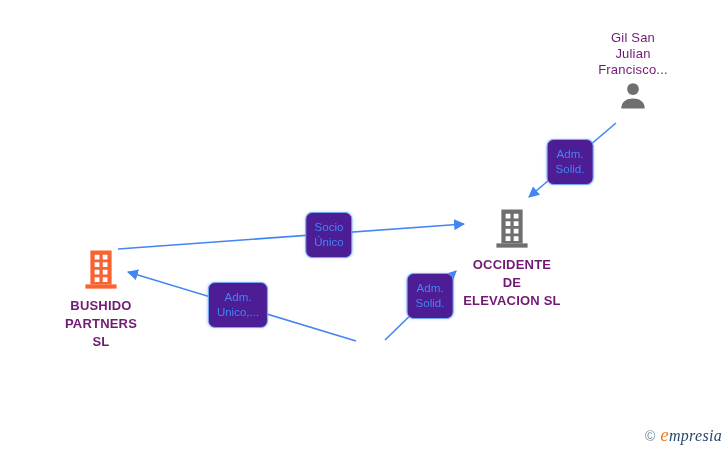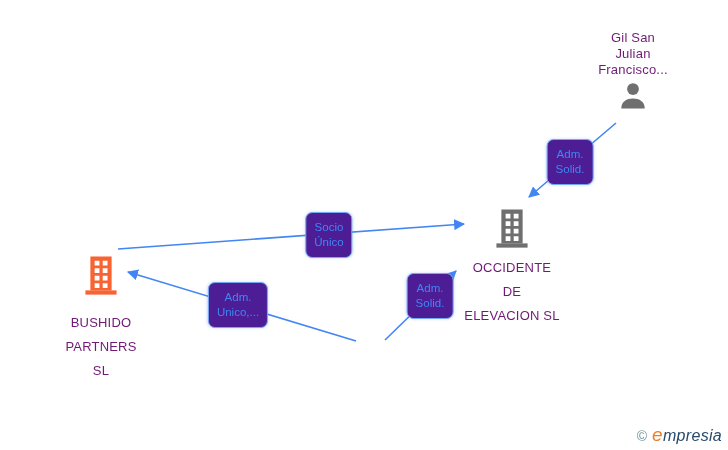--- a/index.html
+++ b/index.html
@@ -8,41 +8,41 @@
     font-family:"Liberation Sans", sans-serif;
   }
   svg.edges{position:absolute;left:0;top:0;width:728px;height:450px;}
   .edge-line{stroke:#4285f4;stroke-width:1.6;fill:none;}
 
   .node{position:absolute;width:130px;display:flex;flex-direction:column;align-items:center;cursor:pointer;}
   .node-label{
     color:#701a75;font-size:13px;line-height:16px;text-align:center;
     white-space:pre-line;letter-spacing:.2px;
   }
-  .node.company .node-label{line-height:24px;}
+  .node.company .node-label{line-height:18px;font-weight:bold;}
   .icon-wrap{display:block;}
   .node .icon-wrap{margin-top:3px;}
   .node .icon-below{margin-top:0;margin-bottom:4px;}
   .person-glyph{fill:#6f6f6f;}
   .building-glyph-gray{fill:#6f6f6f;}
   .building-glyph-orange{fill:#f96332;}
 
   .edge-label{
     position:absolute;transform:translate(-50%,-50%);
     background:#4c1d95;border:1.5px solid #79a8f2;border-radius:7px;
     color:#4285f4;font-size:11.5px;line-height:15px;text-align:center;
     padding:7px 8px;white-space:pre-line;
     box-shadow:0 0 3px rgba(66,133,244,.30);
   }
 
   .footer-logo{
     position:absolute;right:6px;bottom:4px;display:flex;align-items:baseline;gap:5px;
   }
   .copy-symbol{color:#73919f;font-size:14px;}
-  .brand{font-family:Liberation Sans, sans-serif;font-style:italic;color:#27496b;font-size:16px;letter-spacing:.3px;}
+  .brand{font-family:Liberation Serif, serif;font-style:italic;color:#27496b;font-size:16px;letter-spacing:.3px;}
   .brand-e{color:#ee7d23;font-size:19px;}
 </style>
 </head>
 <body>
 
 <div class="canvas">
 
   <svg class="edges">
     <defs>
       <marker id="arrow" viewBox="0 0 10 10" refX="9" refY="5" markerUnits="userSpaceOnUse" markerWidth="11" markerHeight="11" orient="auto">
@@ -76,21 +76,21 @@
           M7.5,13.6 h3.4 v3.4 h-3.4 z M13.2,13.6 h3.4 v3.4 h-3.4 z
           M7.5,18.9 h3.4 v3.4 h-3.4 z M13.2,18.9 h3.4 v3.4 h-3.4 z" fill-rule="evenodd"></path>
         <rect class="building-glyph-gray" x="1" y="24" width="22" height="3"></rect>
       </svg>
     </span>
     <div class="node-label">OCCIDENTE
 DE
 ELEVACION SL</div>
   </div>
 
-  <div class="node company" style="left:36px;top:256px;gap:8px;">
+  <div class="node company" style="left:36px;top:250px;">
     <span class="icon-wrap icon-below">
       <svg width="34" height="39" viewBox="0 0 24 27">
         <path class="building-glyph-orange" d="M4.5,0 h15 v24 h-15 z
           M7.5,3 h3.4 v3.4 h-3.4 z M13.2,3 h3.4 v3.4 h-3.4 z
           M7.5,8.3 h3.4 v3.4 h-3.4 z M13.2,8.3 h3.4 v3.4 h-3.4 z
           M7.5,13.6 h3.4 v3.4 h-3.4 z M13.2,13.6 h3.4 v3.4 h-3.4 z
           M7.5,18.9 h3.4 v3.4 h-3.4 z M13.2,18.9 h3.4 v3.4 h-3.4 z" fill-rule="evenodd"></path>
         <rect class="building-glyph-orange" x="1" y="24" width="22" height="3"></rect>
       </svg>
     </span>

